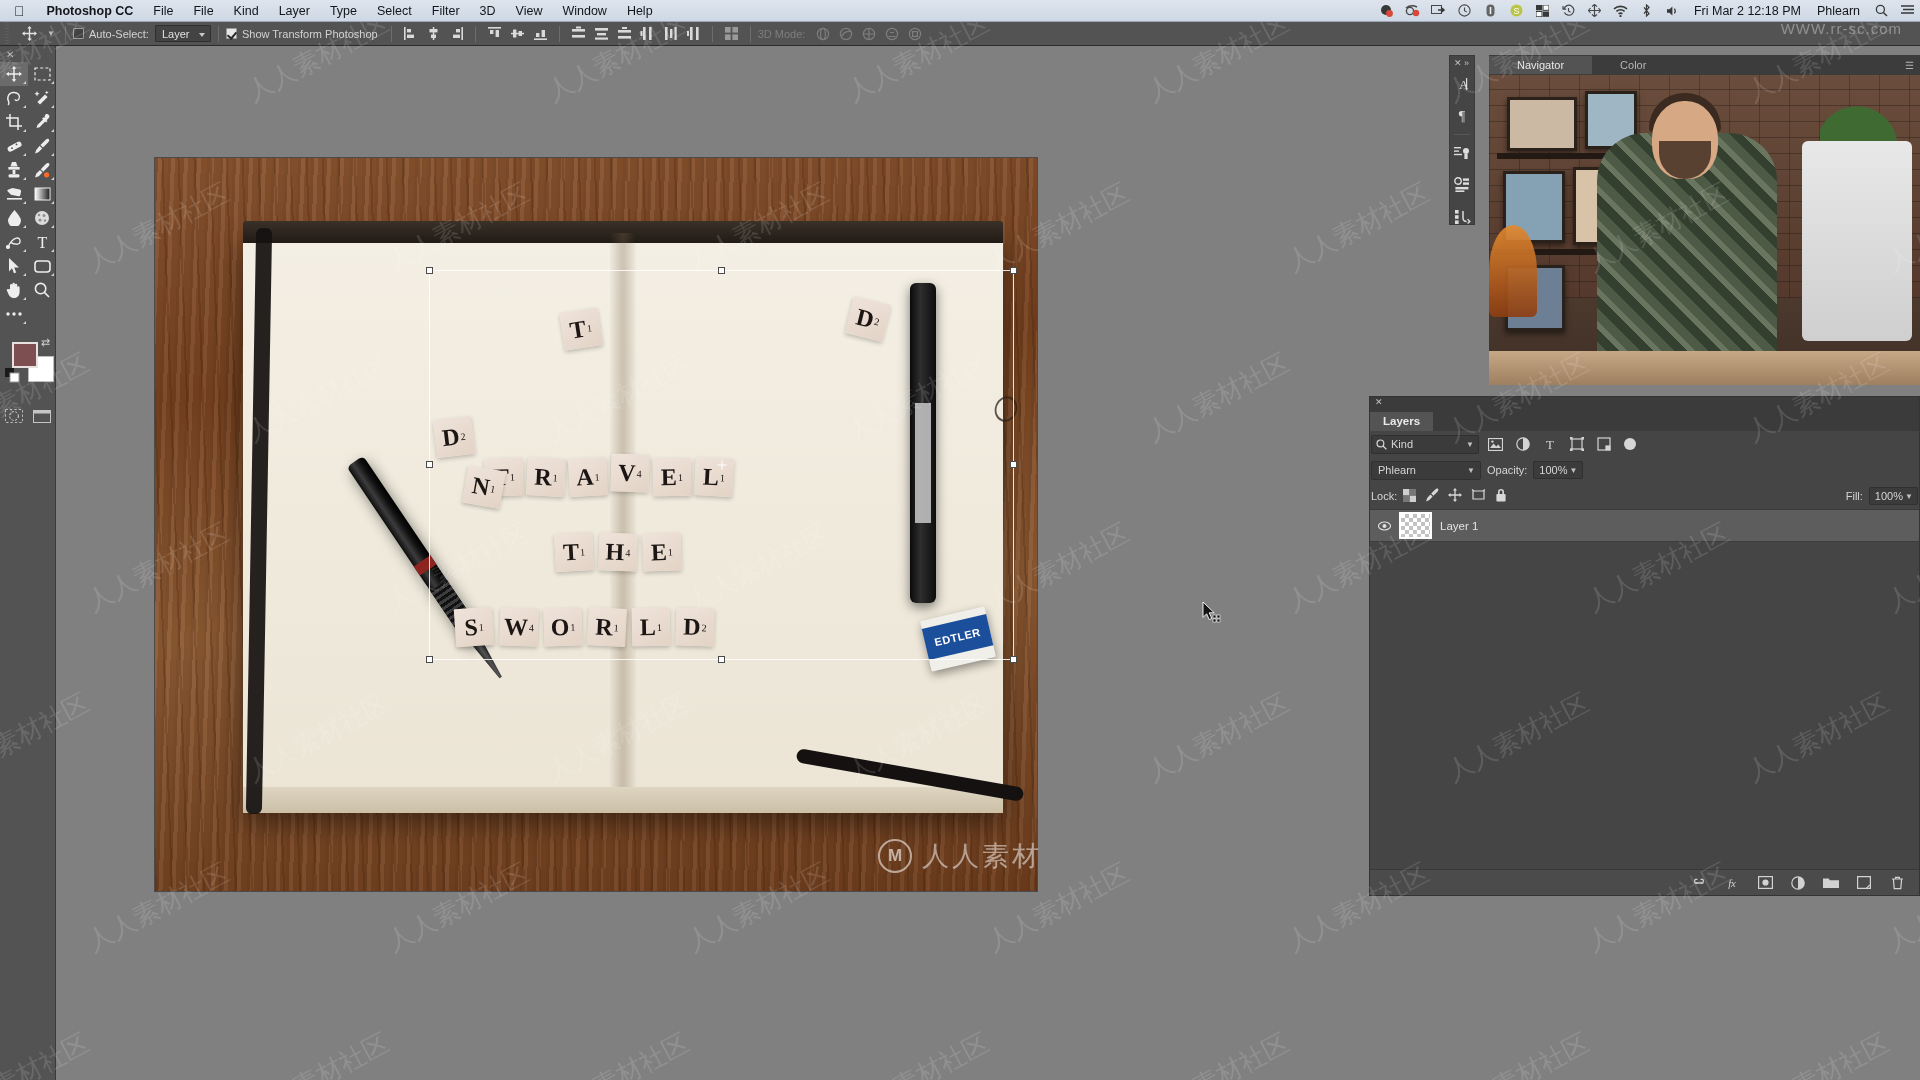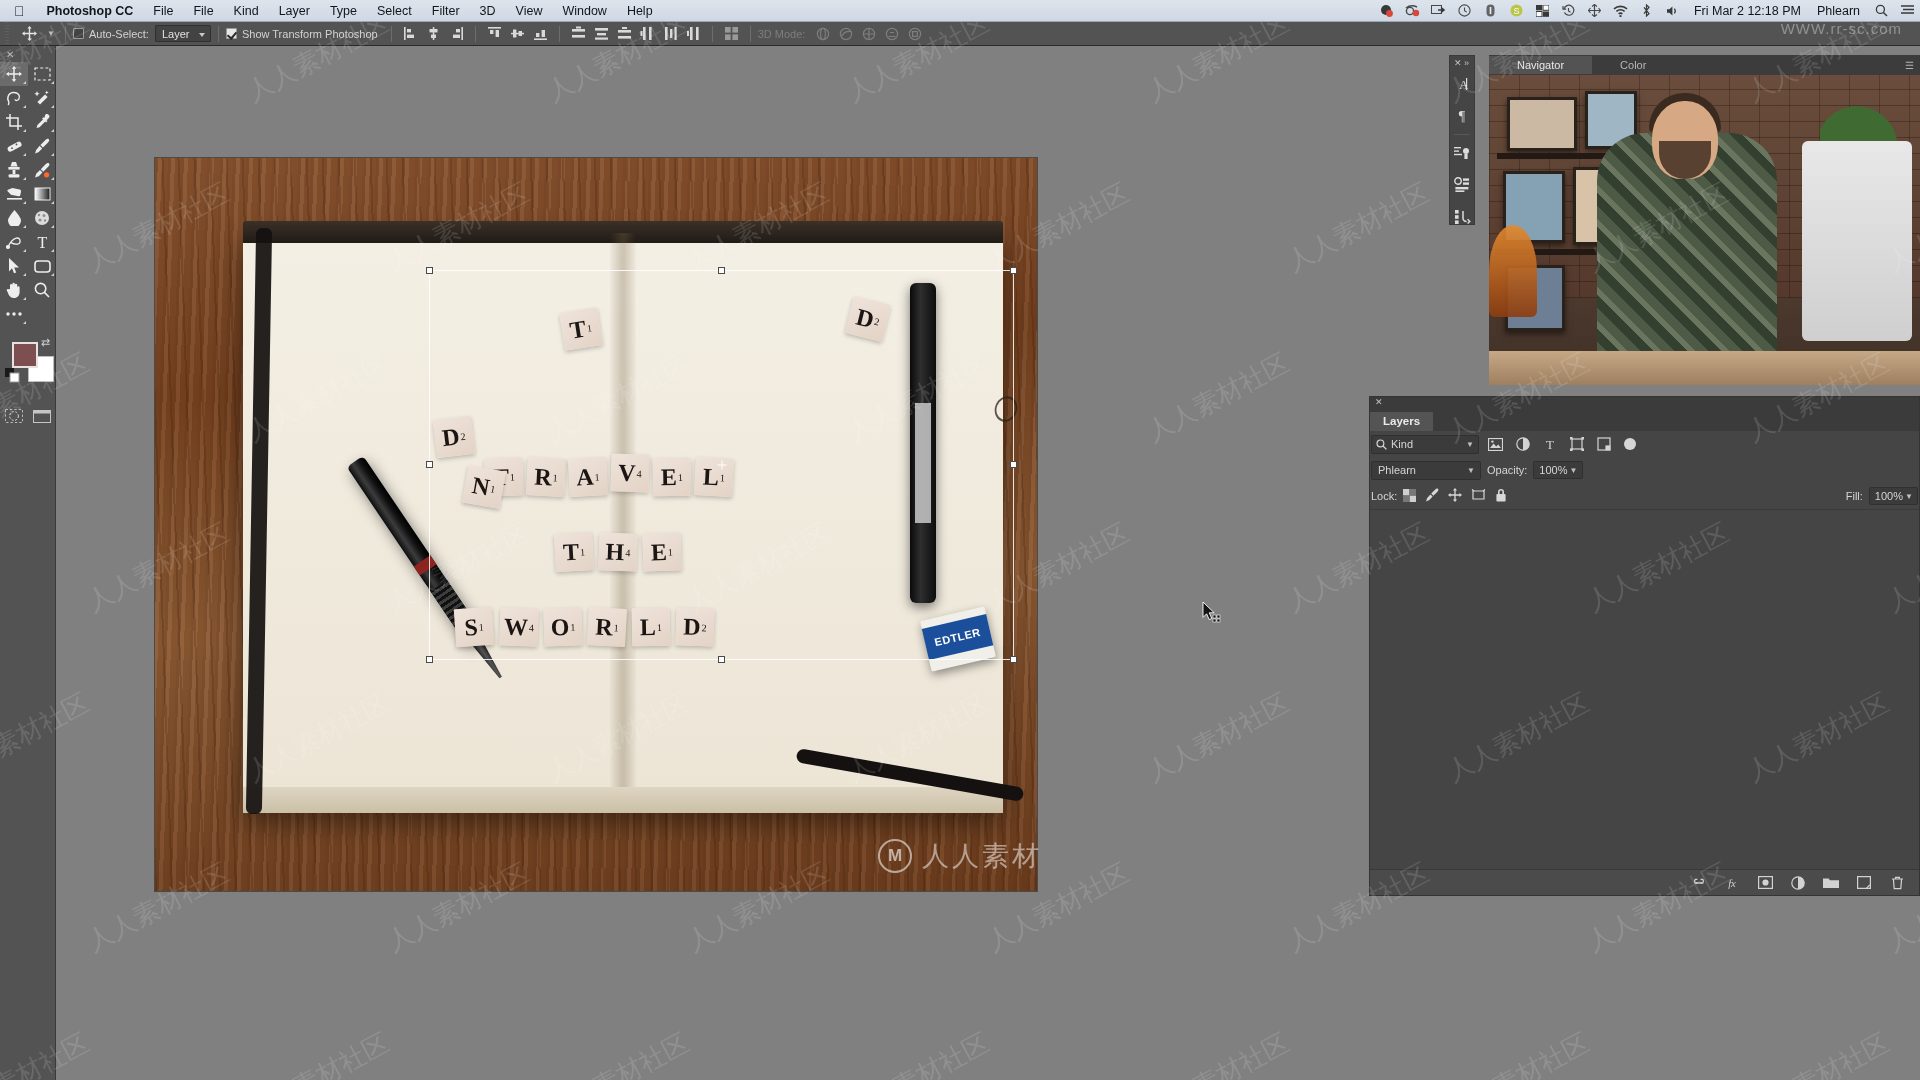--- a/index.html
+++ b/index.html
@@ -1041,20 +1041,30 @@
     <span style="flex:1"></span>
     <span>Fill:</span>
     <span class="lp-num">
       <span>100%</span>
       <i class="cv">▼</i>
     </span>
   </div>
 
   <div class="lp-divider"></div>
 
+  <div class="layer-row sel">
+    <span class="eye">
+      <svg width="13" height="10" viewBox="0 0 13 10">
+          <ellipse cx="6.5" cy="5" rx="6" ry="4" fill="none" stroke="#e0e0e0" stroke-width="1.1"></ellipse>
+          <circle cx="6.5" cy="5" r="2" fill="#e0e0e0"></circle>
+        </svg>
+    </span>
+    <span class="thumb checker"></span>
+    <span class="layer-name">Layer 1</span>
+  </div>
 
 
   <div id="lp-bottom">
     <span class="lpb">
         <svg width="16" height="10" viewBox="0 0 16 10" fill="none" stroke="#d2d2d2" stroke-width="1.3">
           <path d="M6.4 5H4.2a3 3 0 0 1 0-3.6h2.2"></path>
           <path d="M9.6 5h2.2a3 3 0 0 0 0-3.6H9.6"></path>
           <path d="M5.2 5h5.6"></path>
         </svg>
       </span>

